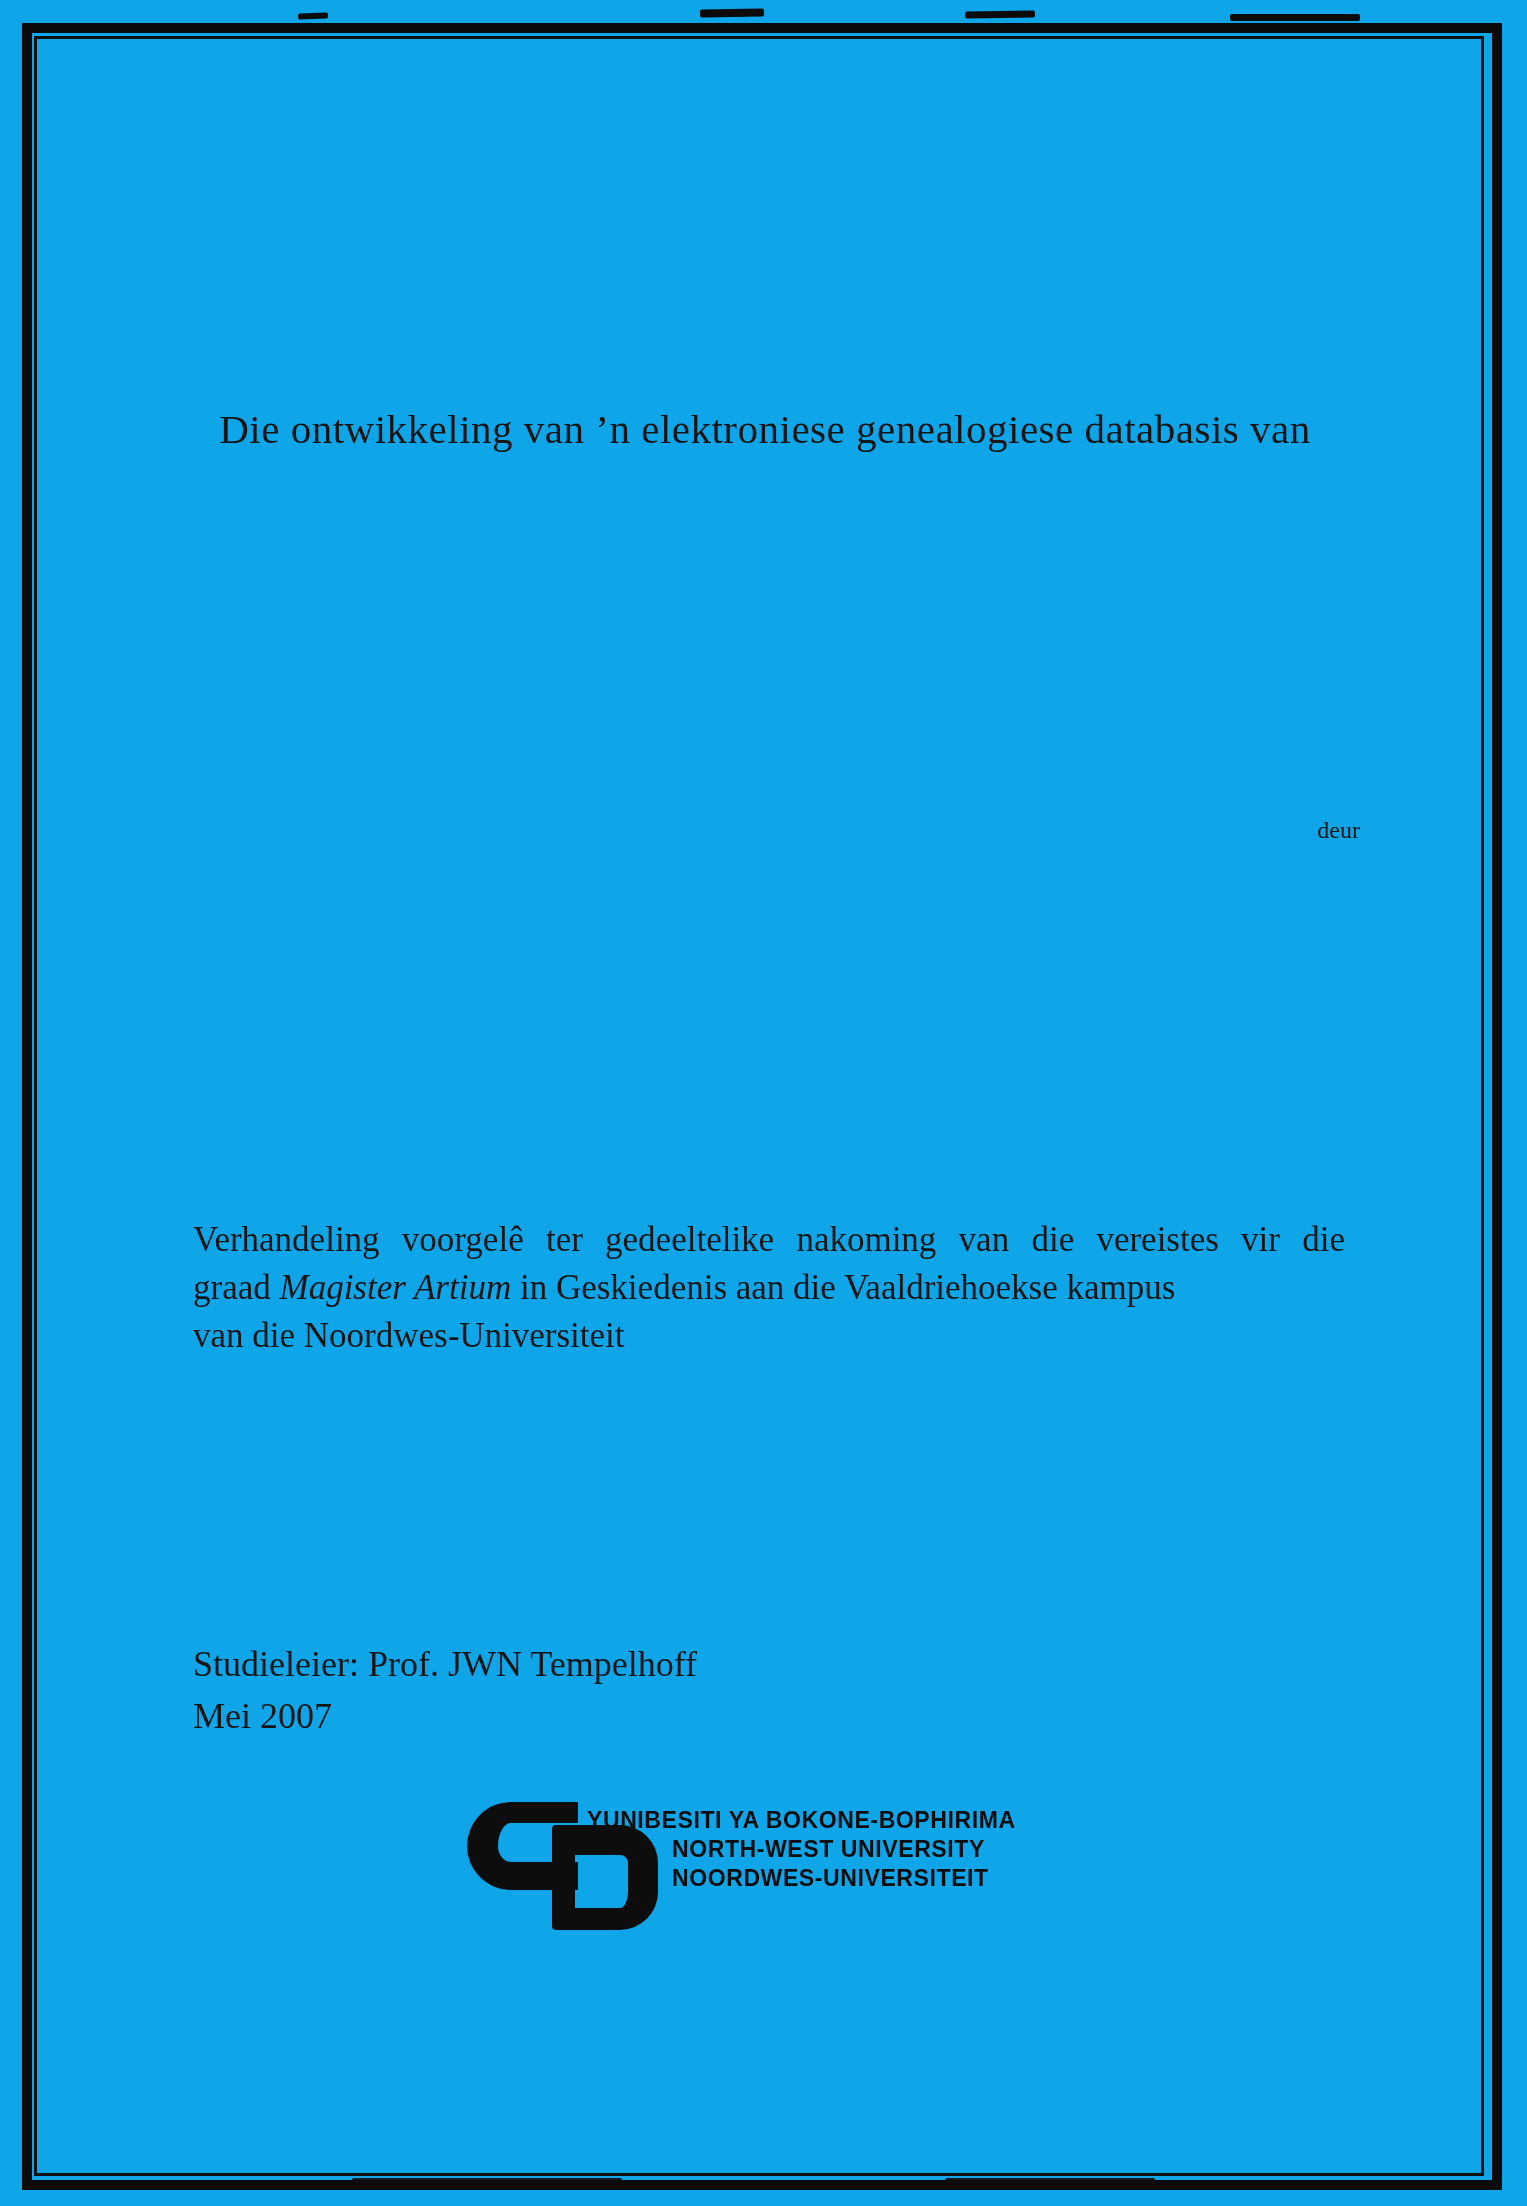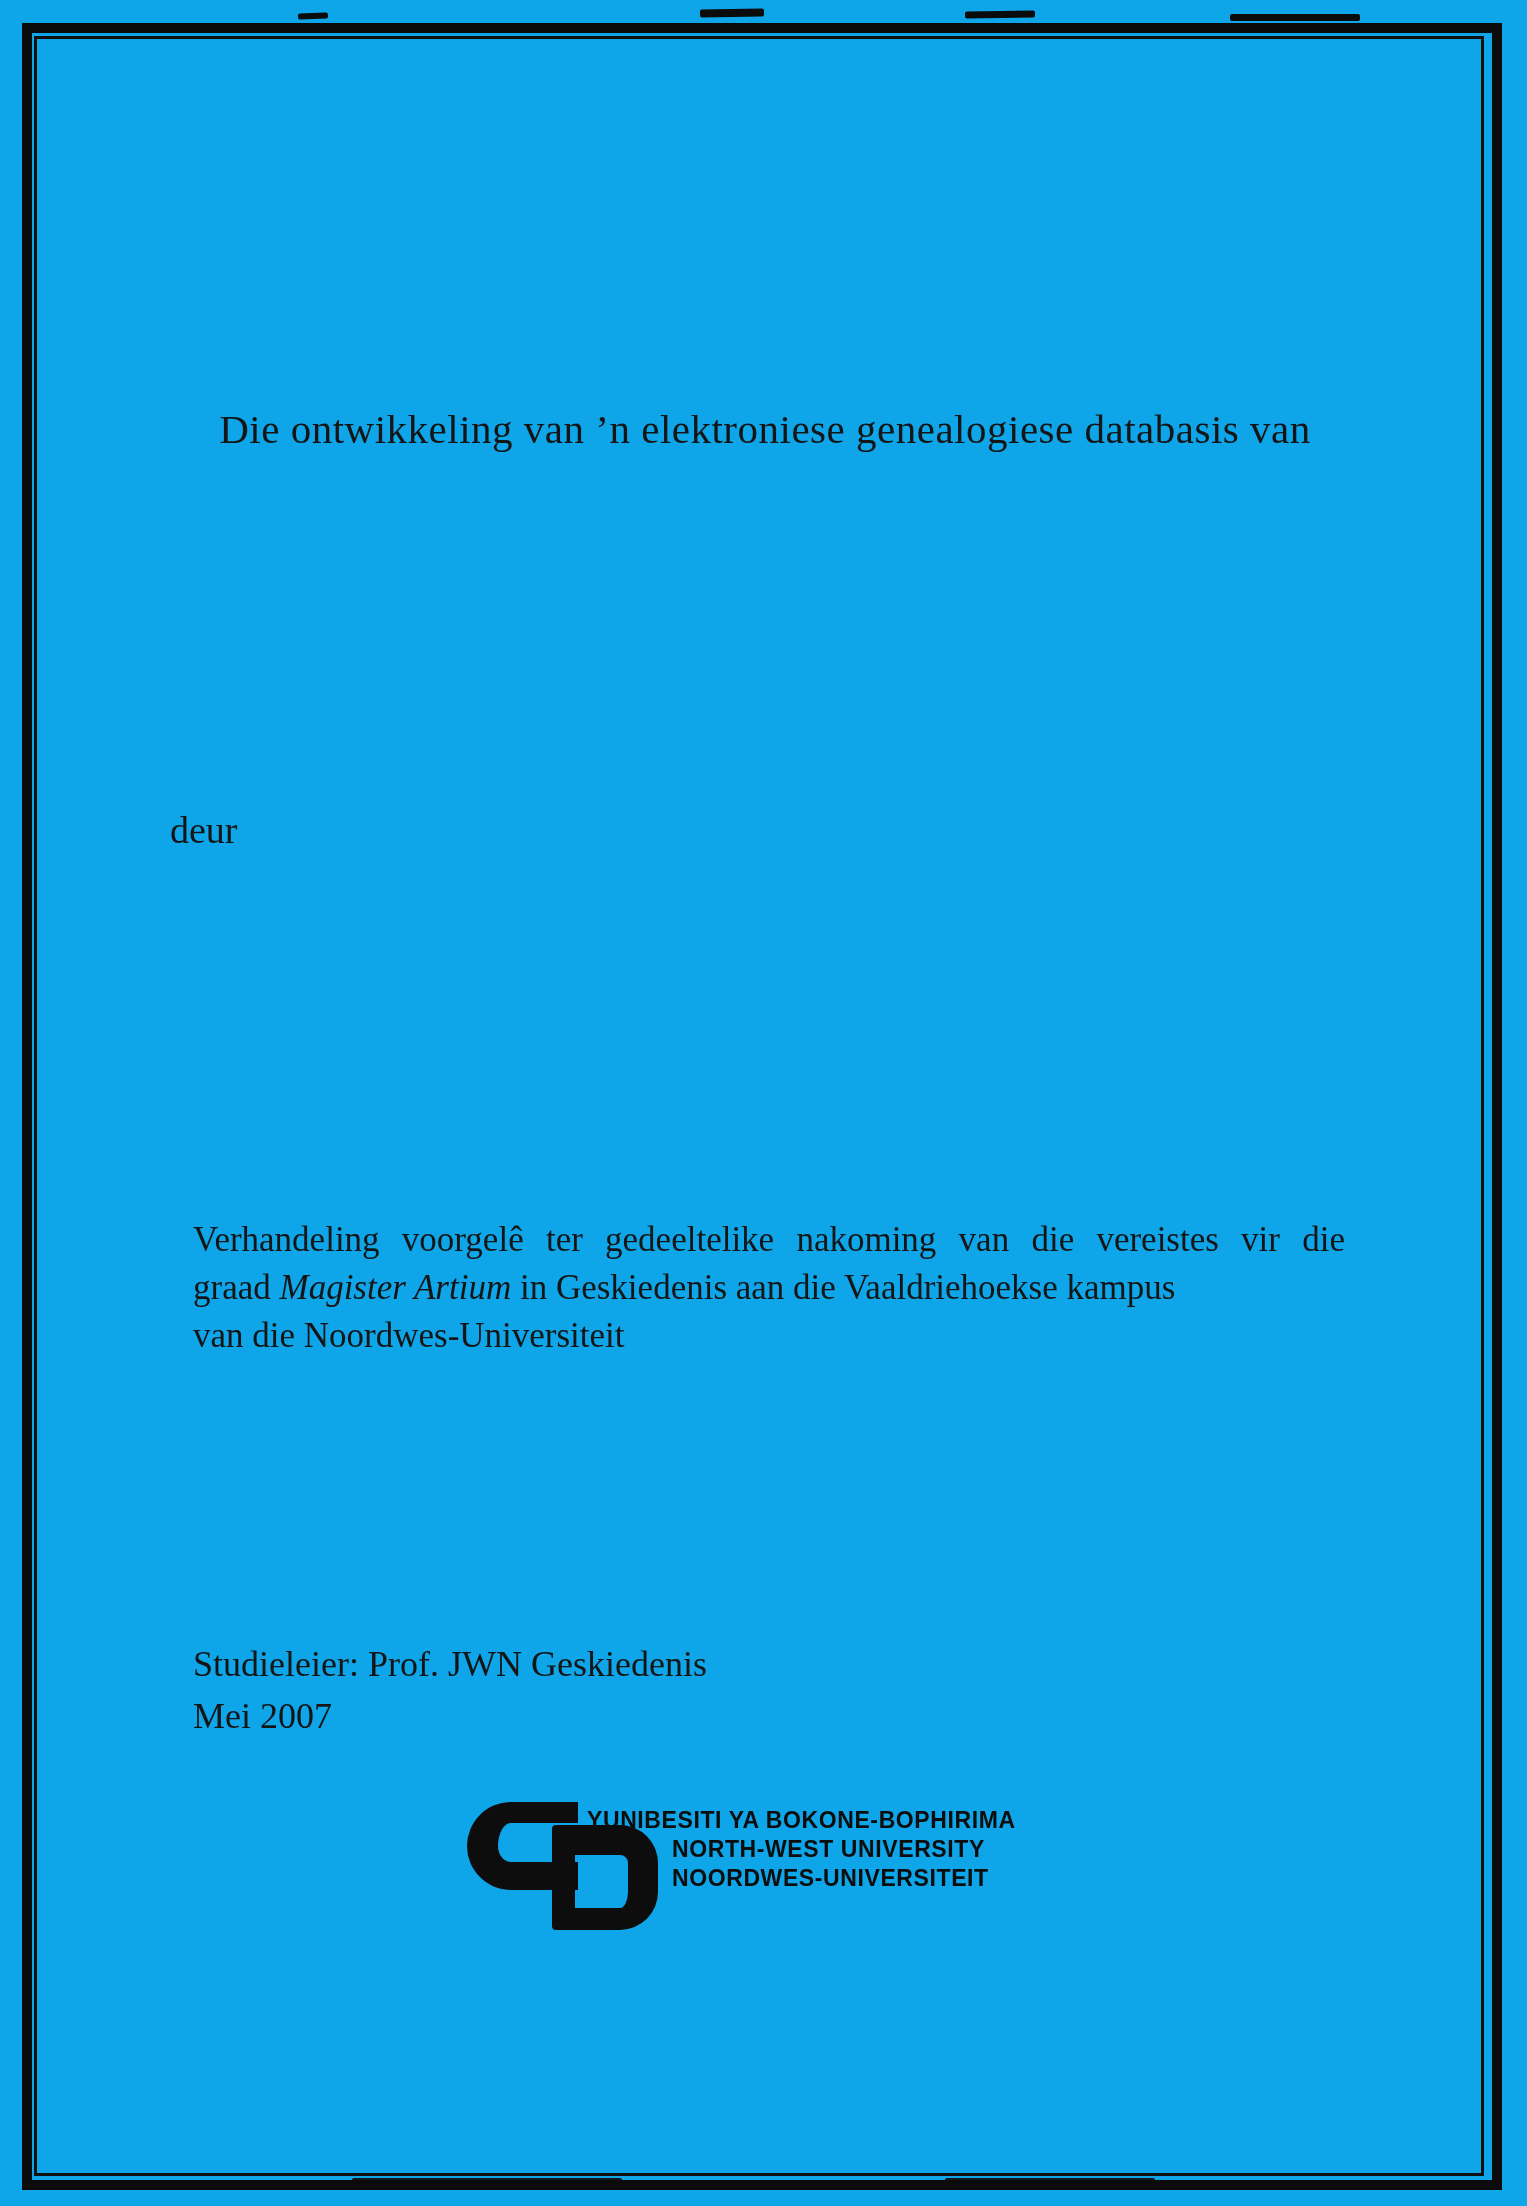--- a/index.html
+++ b/index.html
@@ -33,21 +33,21 @@
   .a5{left:352px;top:2178px;width:270px;height:6px;opacity:.9;}
   .a6{left:945px;top:2178px;width:210px;height:6px;opacity:.9;}
   
   .title{
     position:absolute;left:170px;top:388px;width:1190px;
     font-size:41px;line-height:82px;text-align:center;
     letter-spacing:.5px;
   }
   .byline{
     position:absolute;left:170px;top:806px;width:1190px;
-    font-size:38px;line-height:48px;text-align:left;
+    font-size:24px;line-height:48px;text-align:right;
   }
   .author{
     position:absolute;left:170px;top:948px;width:1190px;
     font-size:39px;line-height:48px;text-align:center;letter-spacing:.3px;
   }
   .statement{
     position:absolute;left:193px;top:1216px;width:1152px;
     font-size:35px;line-height:48px;text-align:left;
   }
   .statement .justify{text-align:justify;text-align-last:justify;}
@@ -103,21 +103,21 @@
   <div class="byline">deur</div>
 
 
   <div class="statement">
     <div class="justify">Verhandeling voorgelê ter gedeeltelike nakoming van die vereistes vir die</div>
     <div><span>graad </span><span class="italic">Magister Artium</span><span> in Geskiedenis aan die Vaaldriehoekse kampus</span></div>
     <div>van die Noordwes-Universiteit</div>
   </div>
 
   <div class="supervisor-block">
-    <div>Studieleier: Prof. JWN Geskiedenis</div>
+    <div>Studieleier: Prof. JWN Tempelhoff</div>
     <div>Mei 2007</div>
   </div>
 
   <div class="logo">
     <div class="mark">
       <div class="link-left"></div>
       <div class="link-right"></div>
     </div>
     <div class="logo-text">
       <div class="lt1">YUNIBESITI YA BOKONE-BOPHIRIMA</div>

